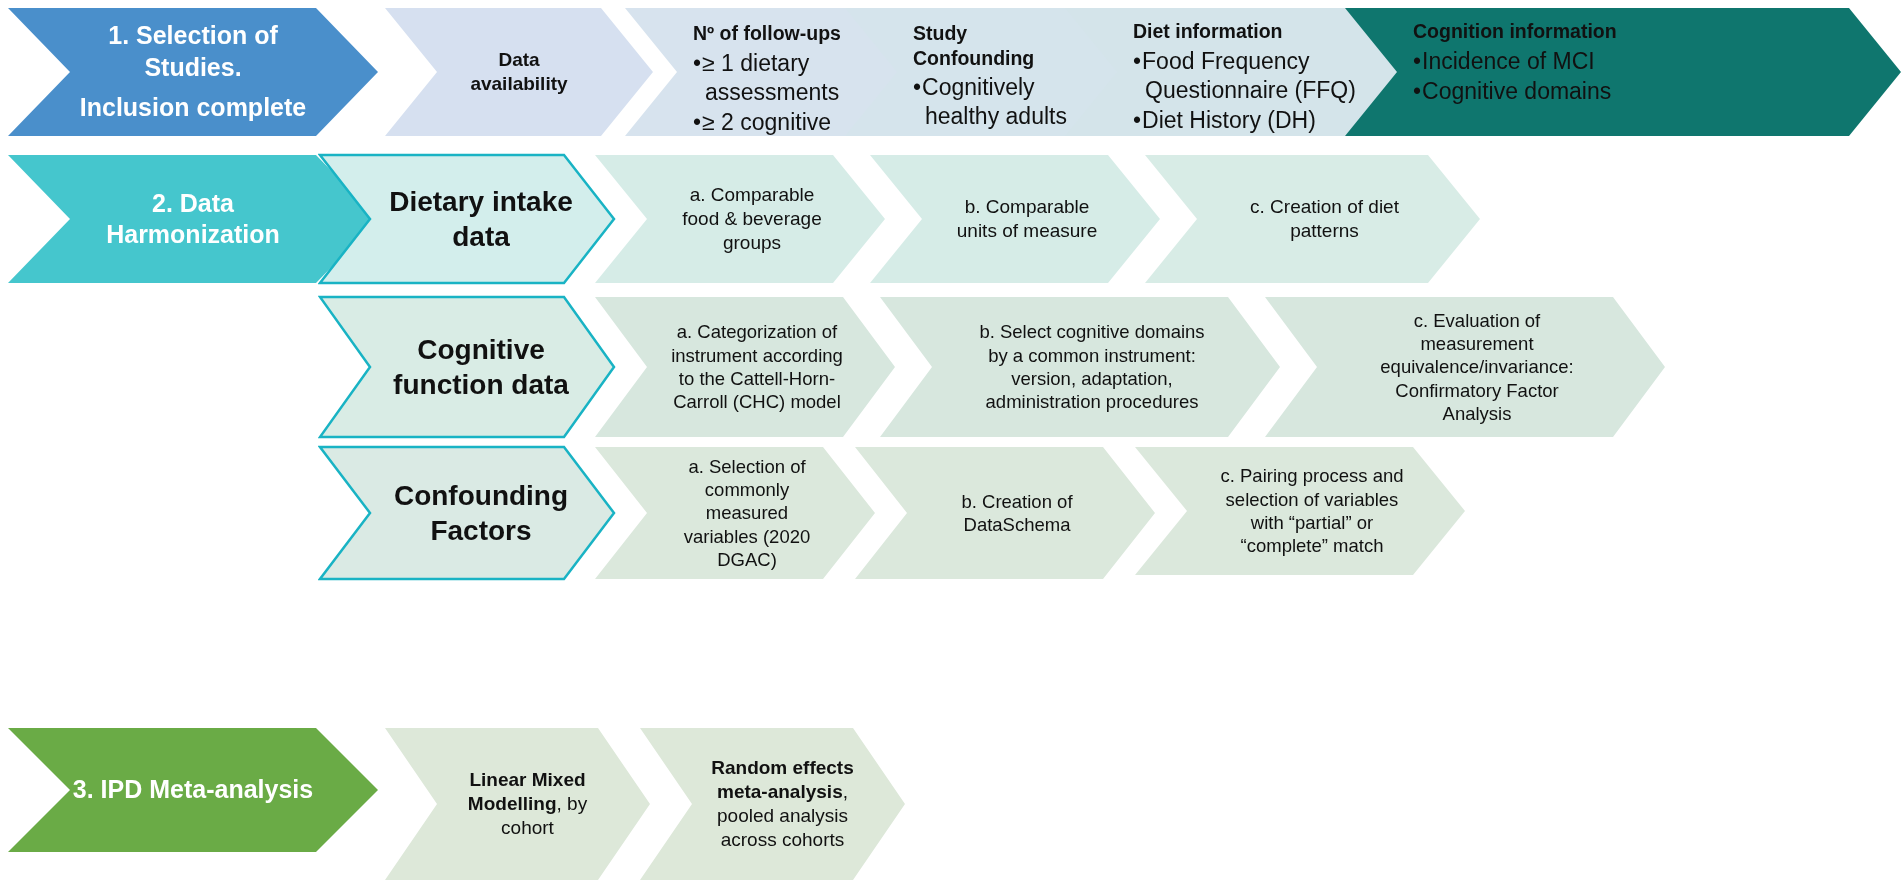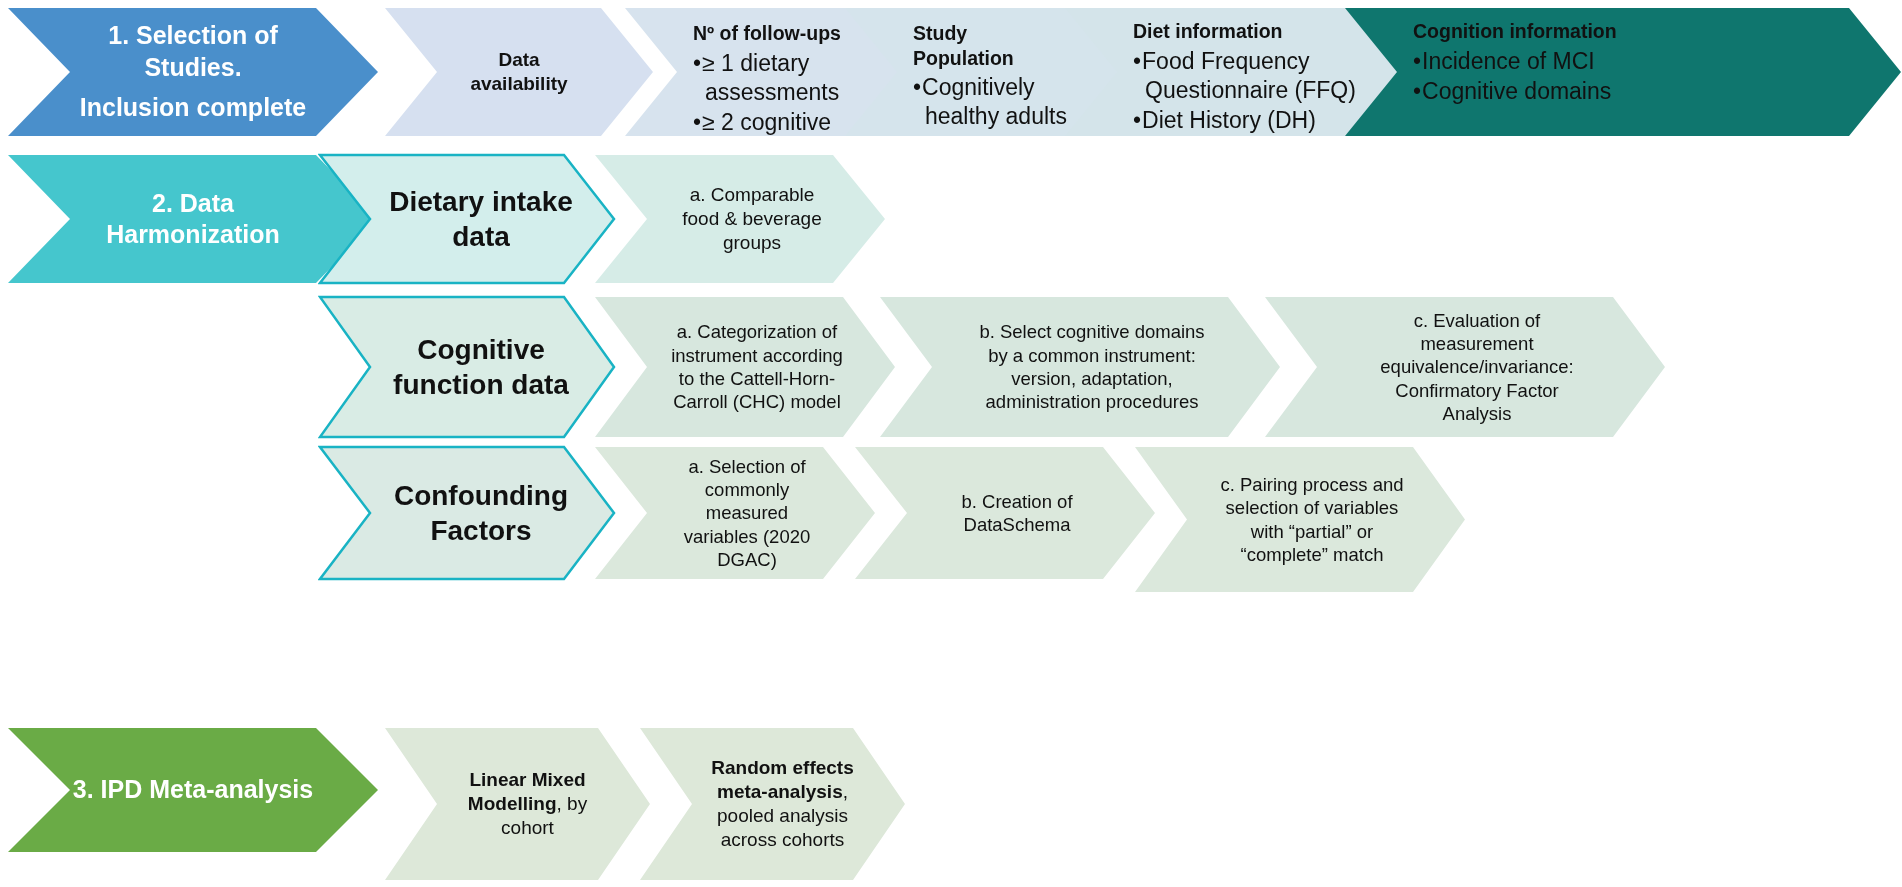--- a/index.html
+++ b/index.html
@@ -153,21 +153,21 @@
         <ul class="bullets">
           <li>≥ 1 dietary assessments</li>
           <li>≥ 2 cognitive assessments</li>
         </ul>
       </div>
     </div>
 
     <div class="chev solid listbox" style="left:845px;top:0;width:280px;height:128px;--tip:52px;background:#d5e4ec;padding:13px 10px 0 68px;">
       <div class="txt">
         <div class="list-title" style="white-space:pre-line;">Study
-Population</div>
+Confounding</div>
         <ul class="bullets">
           <li>Cognitively healthy adults</li>
           <li>Age: ≥35 years</li>
         </ul>
       </div>
     </div>
 
     <div class="chev solid listbox" style="left:1065px;top:0;width:340px;height:128px;--tip:52px;background:#d4e4ea;padding:11px 10px 0 68px;">
       <div class="txt">
         <div class="list-title">Diet information</div>
@@ -206,21 +206,29 @@
       <div class="txt cat-label" style="white-space:pre-line;padding-left:34px;">Dietary intake
 data</div>
     </div>
 
     <div class="chev solid" style="left:595px;top:0;width:290px;height:128px;--tip:52px;background:#d6ece7;">
       <div class="txt body-text" style="white-space:pre-line;padding-left:30px;">a. Comparable
 food &amp; beverage
 groups</div>
     </div>
 
-
+    <div class="chev solid" style="left:870px;top:0;width:290px;height:128px;--tip:52px;background:#d6ece7;">
+      <div class="txt body-text" style="white-space:pre-line;padding-left:30px;">b. Comparable
+units of measure</div>
+    </div>
+
+    <div class="chev solid" style="left:1145px;top:0;width:335px;height:128px;--tip:52px;background:#d8ece6;">
+      <div class="txt body-text" style="white-space:pre-line;padding-left:30px;">c. Creation of diet
+patterns</div>
+    </div>
   </div>
 
   <div class="row" style="top:297px;height:140px;">
 
     <div class="chev outline" style="left:318px;top:-2px;width:298px;height:144px;">
       <svg viewBox="0 0 298 144" preserveAspectRatio="none">
         <polygon points="2,2 246,2 296,72 246,142 2,142 52,72" fill="#d9ece5" stroke="#19b3c4" stroke-width="2.5"></polygon>
       </svg>
       <div class="txt cat-label" style="white-space:pre-line;padding-left:34px;">Cognitive
 function data</div>
@@ -265,21 +273,21 @@
 measured
 variables  (2020
 DGAC)</div>
     </div>
 
     <div class="chev solid" style="left:855px;top:0;width:300px;height:132px;--tip:52px;background:#dbe8dc;">
       <div class="txt small-body" style="white-space:pre-line;padding-left:30px;">b. Creation of
 DataSchema</div>
     </div>
 
-    <div class="chev solid" style="left:1135px;top:0;width:330px;height:145px;--tip:52px;background:#dbe8dc;">
+    <div class="chev solid" style="left:1135px;top:0;width:330px;height:128px;--tip:52px;background:#dbe8dc;">
       <div class="txt small-body" style="white-space:pre-line;padding-left:30px;">c. Pairing process and
 selection of variables
 with “partial” or
 “complete” match</div>
     </div>
   </div>
 
   <div class="row" style="top:728px;height:152px;">
 
     <div class="chev solid" style="left:8px;top:0;width:370px;height:124px;--tip:62px;background:#6aab46;">

